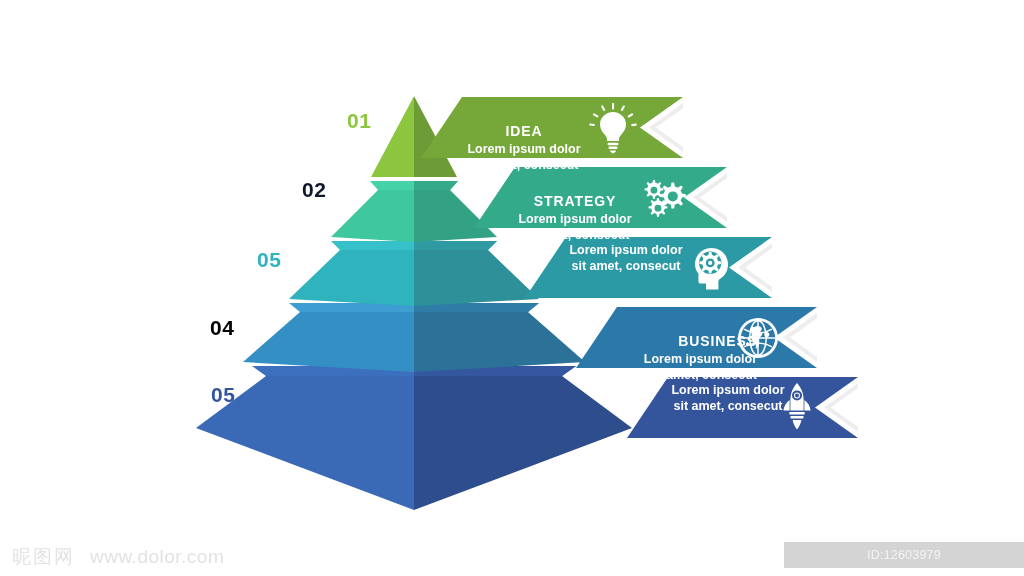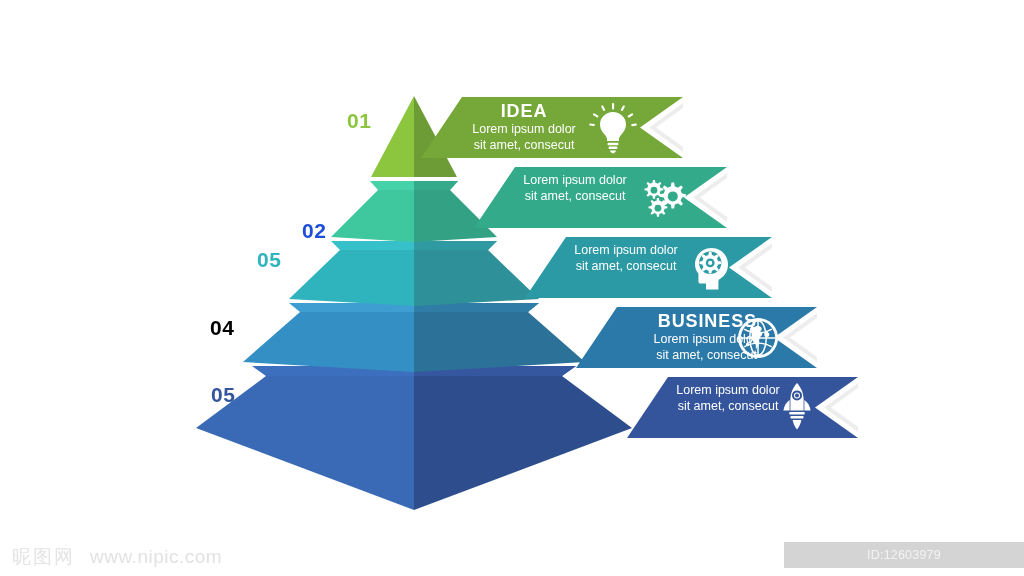--- a/index.html
+++ b/index.html
@@ -37,30 +37,31 @@
   
   .banner-text {
     position: absolute;
     text-align: center;
     color: #ffffff;
     user-select: none;
     pointer-events: none;
   }
   .banner-title {
     font-weight: bold;
-    font-size: 18px;
+    font-size: 14px;
     letter-spacing: 0.9px;
     line-height: 17px;
     margin-bottom: 2px;
     white-space: nowrap;
+    margin-top: 20px;
   }
   .banner-desc {
     font-size: 12.5px;
     line-height: 15.5px;
-    font-weight: normal;
+    font-weight: bold;
     white-space: nowrap;
   }
 
   
   #footer {
     position: absolute;
     left: 0; bottom: 0;
     width: 1024px; height: 40px;
     background: #ffffff;
   }
@@ -238,32 +239,33 @@
         <path d="M21.4,17.0 C24.6,19.2 27.0,23.0 27.6,27.4 L21.4,27.4 Z"></path>
 
         <rect x="6.2" y="29.0" width="15.6" height="2.6" rx="1.0"></rect>
         <rect x="7.4" y="33.0" width="13.2" height="2.6" rx="1.0"></rect>
 
         <path d="M9.6,37.0 L18.4,37.0 C17.6,41.4 15.8,44.4 14,46.4 C12.2,44.4 10.4,41.4 9.6,37.0 Z"></path>
       </g>
     </svg>
 
     <div class="step-num" style="left: 347px; top: 109px; color: rgb(140, 198, 63);">01</div>
-    <div class="step-num" style="left: 302px; top: 178px; color: #1d4ed8; margin-top: 41px;">02</div>
+    <div class="step-num" style="left: 302px; top: 178px; color: #0f172a;">02</div>
     <div class="step-num" style="left: 257px; top: 248px; color: rgb(47, 179, 189);">05</div>
     <div class="step-num" style="left: 210px; top: 316px; color: #000000;">04</div>
     <div class="step-num" style="left: 164px; top: 383px; color: rgb(52, 85, 156); margin-left: 47px;">05</div>
 
     <div class="banner-text" style="left:444px; top:103px; width:160px;">
       <div class="banner-title">IDEA</div>
       <div class="banner-desc">Lorem ipsum dolor</div>
       <div class="banner-desc">sit amet, consecut</div>
     </div>
 
     <div class="banner-text" style="left:495px; top:173px; width:160px;">
+      <div class="banner-title">STRATEGY</div>
       <div class="banner-desc">Lorem ipsum dolor</div>
       <div class="banner-desc">sit amet, consecut</div>
     </div>
 
     <div class="banner-text" style="left:546px; top:243px; width:160px;">
       <div class="banner-desc">Lorem ipsum dolor</div>
       <div class="banner-desc">sit amet, consecut</div>
     </div>
 
     <div class="banner-text" style="left:597px; top:313px; width:160px;text-align:right;">
@@ -274,18 +276,18 @@
 
     <div class="banner-text" style="left:648px; top:383px; width:160px;">
       <div class="banner-desc">Lorem ipsum dolor</div>
       <div class="banner-desc">sit amet, consecut</div>
     </div>
   </div>
 
   <div id="footer">
     <div id="wm-left">
       <span class="cjk">昵图网</span>
-      <span>www.nipic.com</span>
+      <span>www.dolor.com</span>
     </div>
     <div id="wm-right">ID:12603979 NO:20220926230032408127</div>
   </div>
 
 </div>
 
 </body></html>

